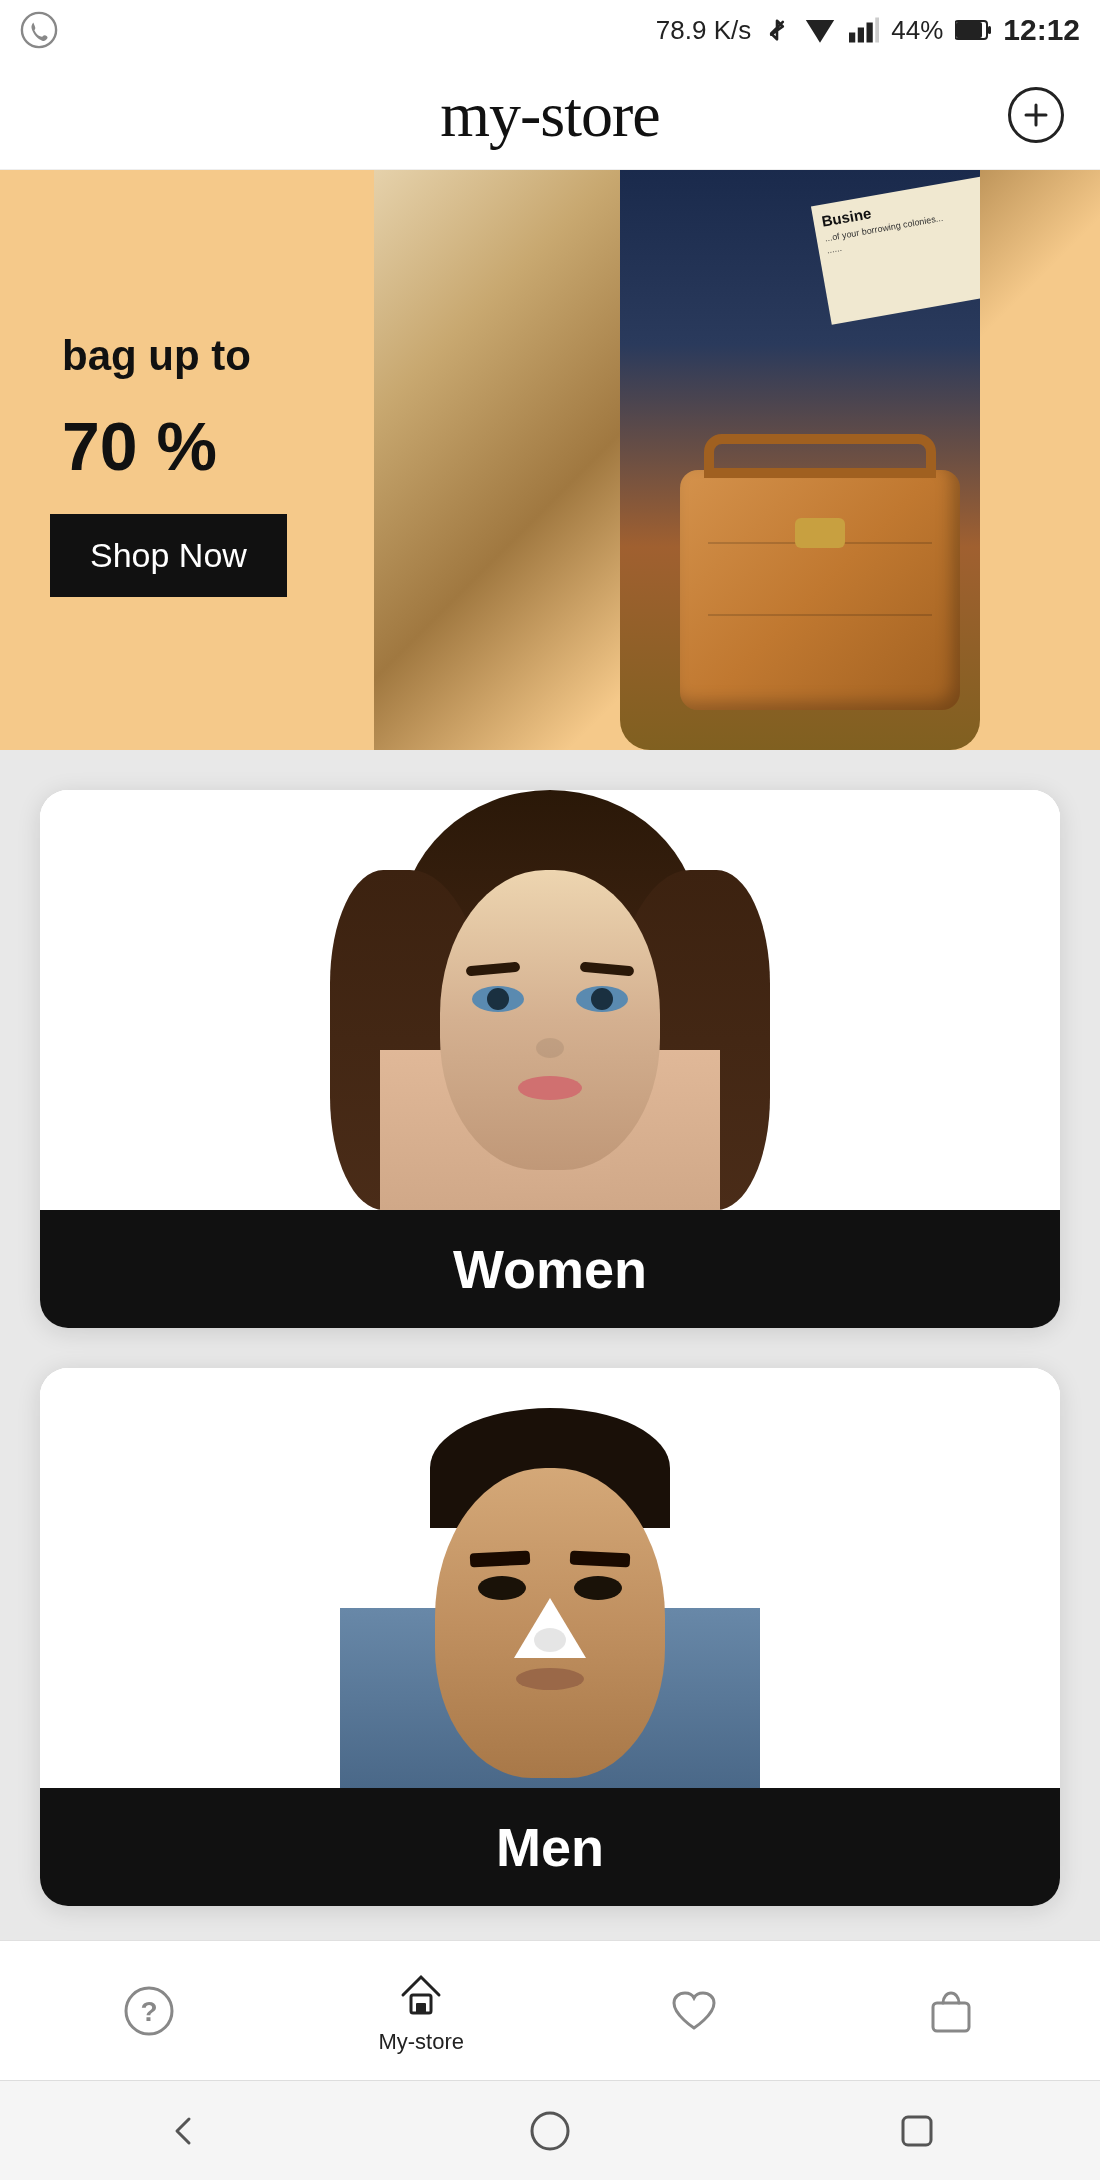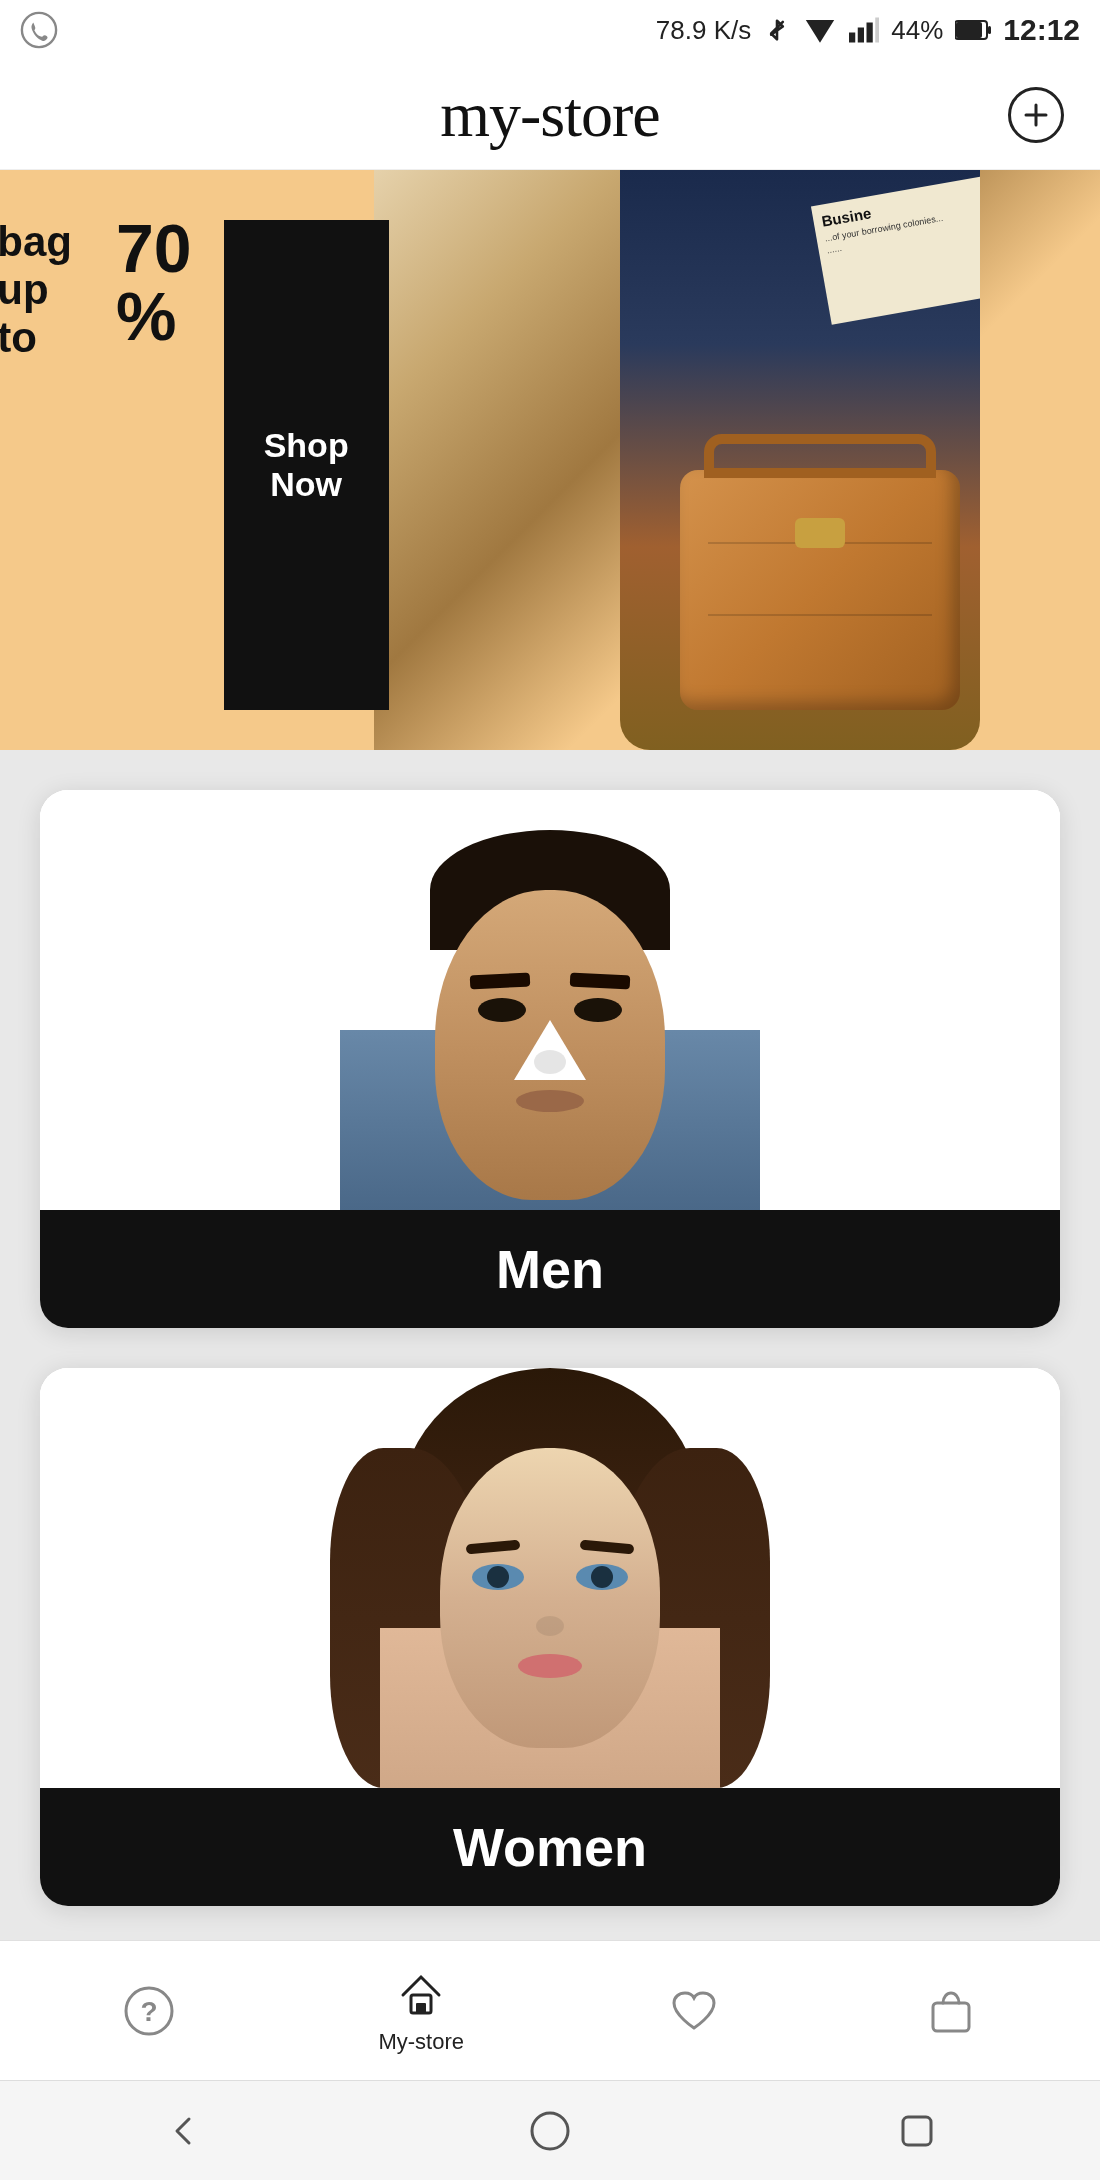--- a/index.html
+++ b/index.html
@@ -99,32 +99,32 @@
       height: 100%;
     }
     .banner-left {
       position: absolute;
       left: 0;
       top: 0;
       width: 34%;
       height: 100%;
       background: #f5c98a;
       display: flex;
-      flex-direction: row;
+      flex-direction: column;
       justify-content: center;
       padding: 40px 50px;
       gap: 20px;
     }
     .shop-now-btn {
       background: #111;
       color: #fff;
       border: none;
       padding: 22px 40px;
       font-size: 34px;
-      font-weight: 700;
+      font-weight: 400;
       cursor: pointer;
       display: inline-block;
       width: fit-content;
       margin-top: 10px;
     }
 
     
     .categories-section {
       width: 100%;
       padding: 40px 40px;
@@ -307,47 +307,20 @@
   </div>
 </div>
 
 <div class="categories-section">
 
   <div class="category-card">
     <div class="category-image-area">
 
       <div style="width:100%;height:100%;background:#ffffff;display:flex;align-items:center;justify-content:center;position:relative;overflow:hidden;">
 
-        <div style="position:absolute;top:40px;left:50%;transform:translateX(-50%);width:240px;height:120px;background:#1a1008;border-radius:50% 50% 0 0;z-index:2;"></div>
-
-        <div style="position:absolute;bottom:0;left:50%;transform:translateX(-50%);width:420px;height:180px;background:linear-gradient(180deg,#6888a8 0%,#4a6888 100%);z-index:1;border-radius:0;"></div>
-
-        <div style="position:absolute;bottom:130px;left:50%;transform:translateX(-50%);width:0;height:0;border-left:36px solid transparent;border-right:36px solid transparent;border-bottom:60px solid #fff;z-index:4;"></div>
-
-        <div style="position:absolute;top:100px;left:50%;transform:translateX(-50%);width:230px;height:310px;background:linear-gradient(180deg,#d4a878 0%,#c09060 50%,#a87848 100%);border-radius:48% 48% 42% 42%;z-index:3;"></div>
-
-        <div style="position:absolute;top:208px;left:calc(50% - 72px);width:48px;height:24px;background:#1a1208;border-radius:50%;z-index:5;"></div>
-        <div style="position:absolute;top:208px;left:calc(50% + 24px);width:48px;height:24px;background:#1a1208;border-radius:50%;z-index:5;"></div>
-
-        <div style="position:absolute;top:184px;left:calc(50% - 80px);width:60px;height:14px;background:#1a0a00;border-radius:4px;z-index:5;transform:rotate(-3deg);"></div>
-        <div style="position:absolute;top:184px;left:calc(50% + 20px);width:60px;height:14px;background:#1a0a00;border-radius:4px;z-index:5;transform:rotate(3deg);"></div>
-
-        <div style="position:absolute;top:260px;left:50%;transform:translateX(-50%);width:32px;height:24px;background:rgba(0,0,0,0.1);border-radius:50%;z-index:5;"></div>
-
-        <div style="position:absolute;top:300px;left:50%;transform:translateX(-50%);width:68px;height:22px;background:#9a6848;border-radius:50%;z-index:5;"></div>
-      </div>
-    </div>
-    <div class="category-label">Men</div>
-  </div>
-
-  <div class="category-card">
-    <div class="category-image-area">
-
-      <div style="width:100%;height:100%;background:#ffffff;display:flex;align-items:center;justify-content:center;position:relative;overflow:hidden;">
-
         <div style="position:absolute;top:0;left:50%;transform:translateX(-50%);width:300px;height:280px;background:linear-gradient(180deg,#2a1808 0%,#3c2210 60%,#4a2c18 100%);border-radius:50% 50% 35% 35%;z-index:1;"></div>
 
         <div style="position:absolute;top:80px;left:calc(50% - 220px);width:160px;height:340px;background:linear-gradient(180deg,#3c2210 0%,#4a2c18 100%);border-radius:40% 60% 60% 40%;z-index:1;"></div>
         <div style="position:absolute;top:80px;left:calc(50% + 60px);width:160px;height:340px;background:linear-gradient(180deg,#3c2210 0%,#4a2c18 100%);border-radius:60% 40% 40% 60%;z-index:1;"></div>
 
         <div style="position:absolute;bottom:0;left:50%;transform:translateX(-50%);width:340px;height:160px;background:linear-gradient(180deg,#e0b898 0%,#d0a888 100%);border-radius:0 0 0 0;z-index:2;"></div>
         <div style="position:absolute;bottom:0;left:50%;transform:translateX(-50%);width:120px;height:120px;background:linear-gradient(180deg,#e0b898 0%,#d0a888 100%);z-index:3;"></div>
 
         <div style="position:absolute;top:80px;left:50%;transform:translateX(-50%);width:220px;height:300px;background:linear-gradient(180deg,#edd5b0 0%,#d4b090 50%,#c09878 100%);border-radius:48% 48% 44% 44%;z-index:3;"></div>
 
@@ -360,20 +333,47 @@
 
         <div style="position:absolute;top:174px;left:calc(50% - 84px);width:54px;height:10px;background:#2a1808;border-radius:5px;z-index:5;transform:rotate(-5deg);"></div>
         <div style="position:absolute;top:174px;left:calc(50% + 30px);width:54px;height:10px;background:#2a1808;border-radius:5px;z-index:5;transform:rotate(5deg);"></div>
 
         <div style="position:absolute;top:248px;left:50%;transform:translateX(-50%);width:28px;height:20px;background:rgba(0,0,0,0.08);border-radius:50%;z-index:5;"></div>
 
         <div style="position:absolute;top:286px;left:50%;transform:translateX(-50%);width:64px;height:24px;background:#d07070;border-radius:50%;z-index:5;"></div>
       </div>
     </div>
     <div class="category-label">Women</div>
+  </div>
+
+  <div class="category-card">
+    <div class="category-image-area">
+
+      <div style="width:100%;height:100%;background:#ffffff;display:flex;align-items:center;justify-content:center;position:relative;overflow:hidden;">
+
+        <div style="position:absolute;top:40px;left:50%;transform:translateX(-50%);width:240px;height:120px;background:#1a1008;border-radius:50% 50% 0 0;z-index:2;"></div>
+
+        <div style="position:absolute;bottom:0;left:50%;transform:translateX(-50%);width:420px;height:180px;background:linear-gradient(180deg,#6888a8 0%,#4a6888 100%);z-index:1;border-radius:0;"></div>
+
+        <div style="position:absolute;bottom:130px;left:50%;transform:translateX(-50%);width:0;height:0;border-left:36px solid transparent;border-right:36px solid transparent;border-bottom:60px solid #fff;z-index:4;"></div>
+
+        <div style="position:absolute;top:100px;left:50%;transform:translateX(-50%);width:230px;height:310px;background:linear-gradient(180deg,#d4a878 0%,#c09060 50%,#a87848 100%);border-radius:48% 48% 42% 42%;z-index:3;"></div>
+
+        <div style="position:absolute;top:208px;left:calc(50% - 72px);width:48px;height:24px;background:#1a1208;border-radius:50%;z-index:5;"></div>
+        <div style="position:absolute;top:208px;left:calc(50% + 24px);width:48px;height:24px;background:#1a1208;border-radius:50%;z-index:5;"></div>
+
+        <div style="position:absolute;top:184px;left:calc(50% - 80px);width:60px;height:14px;background:#1a0a00;border-radius:4px;z-index:5;transform:rotate(-3deg);"></div>
+        <div style="position:absolute;top:184px;left:calc(50% + 20px);width:60px;height:14px;background:#1a0a00;border-radius:4px;z-index:5;transform:rotate(3deg);"></div>
+
+        <div style="position:absolute;top:260px;left:50%;transform:translateX(-50%);width:32px;height:24px;background:rgba(0,0,0,0.1);border-radius:50%;z-index:5;"></div>
+
+        <div style="position:absolute;top:300px;left:50%;transform:translateX(-50%);width:68px;height:22px;background:#9a6848;border-radius:50%;z-index:5;"></div>
+      </div>
+    </div>
+    <div class="category-label">Men</div>
   </div>
 
 </div>
 
 <div class="bottom-nav">
 
   <div class="nav-item">
     <div class="nav-icon">
       <svg viewBox="0 0 52 52" fill="none">
         <circle cx="26" cy="26" r="23" stroke="#888" stroke-width="3"></circle>

